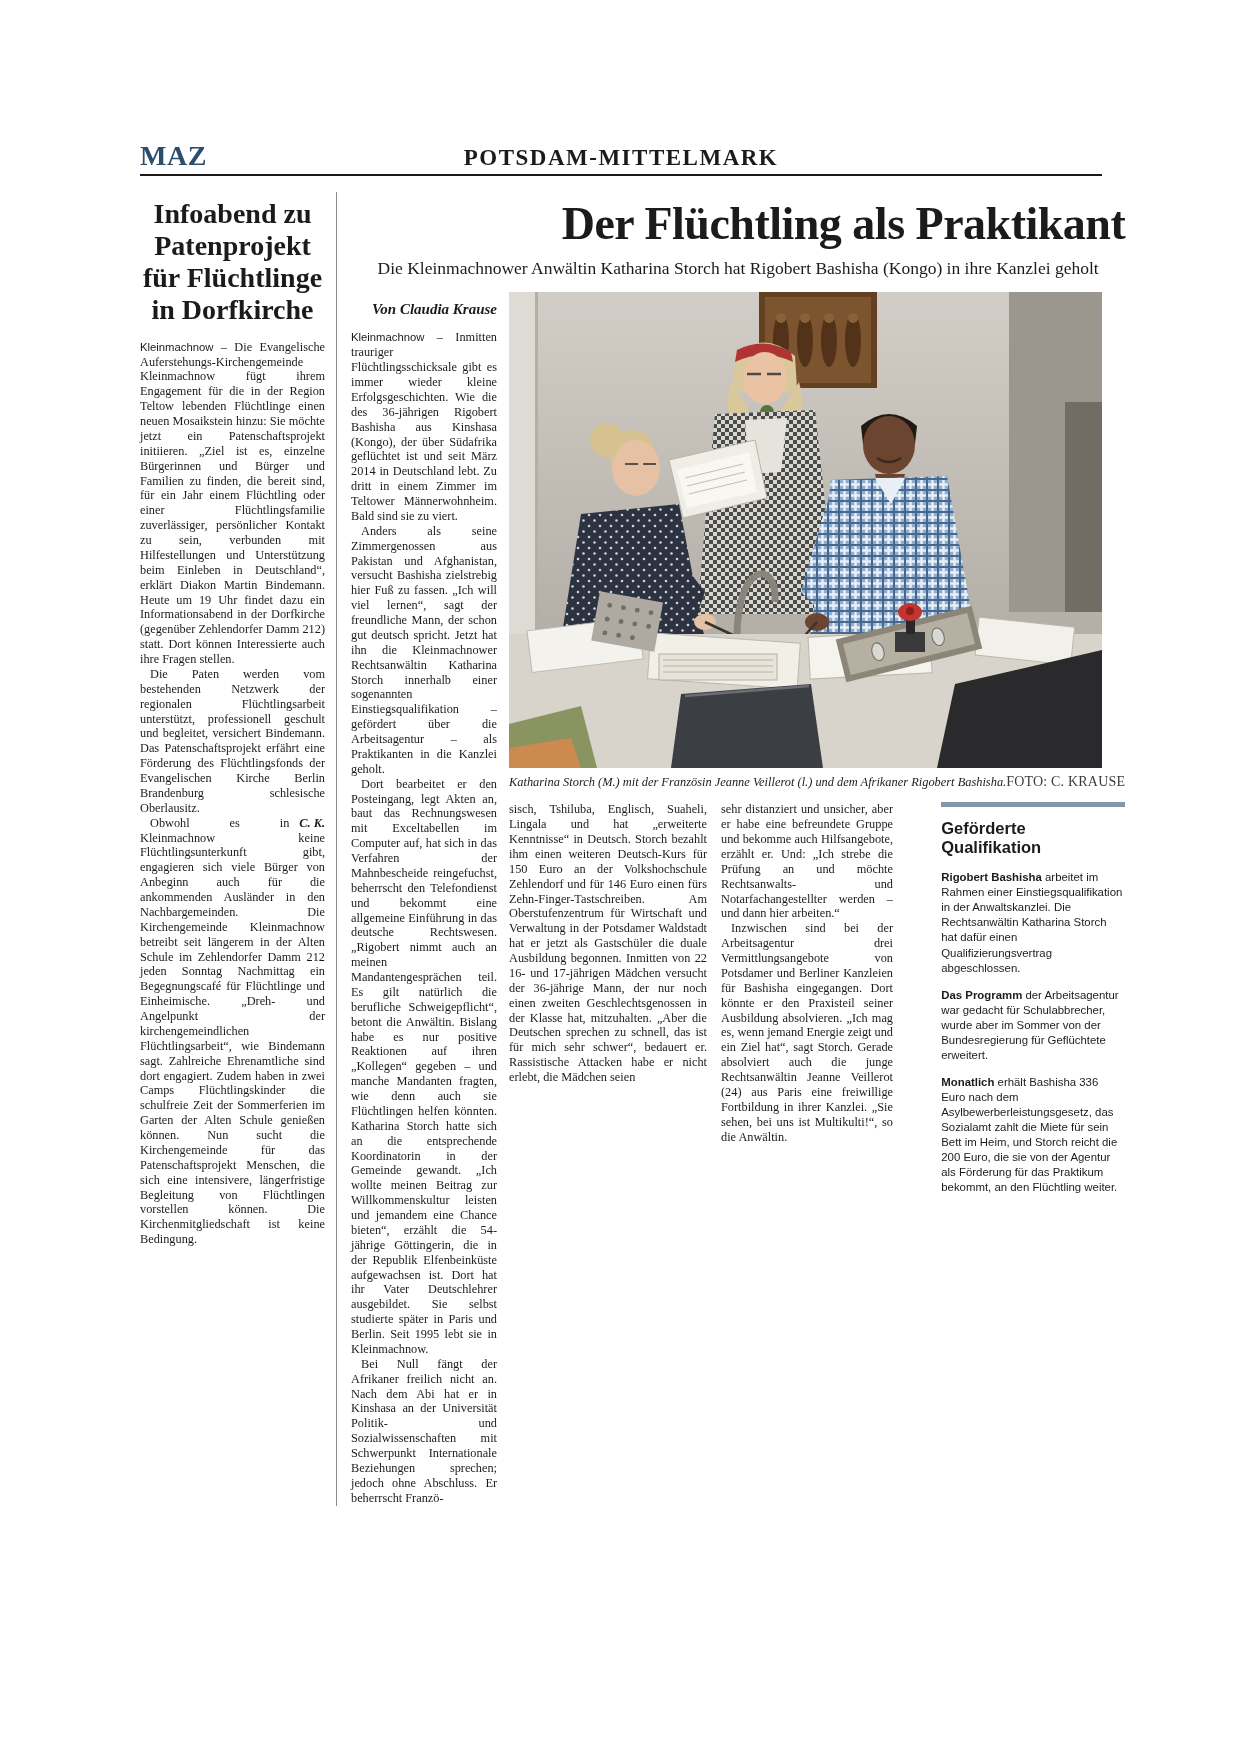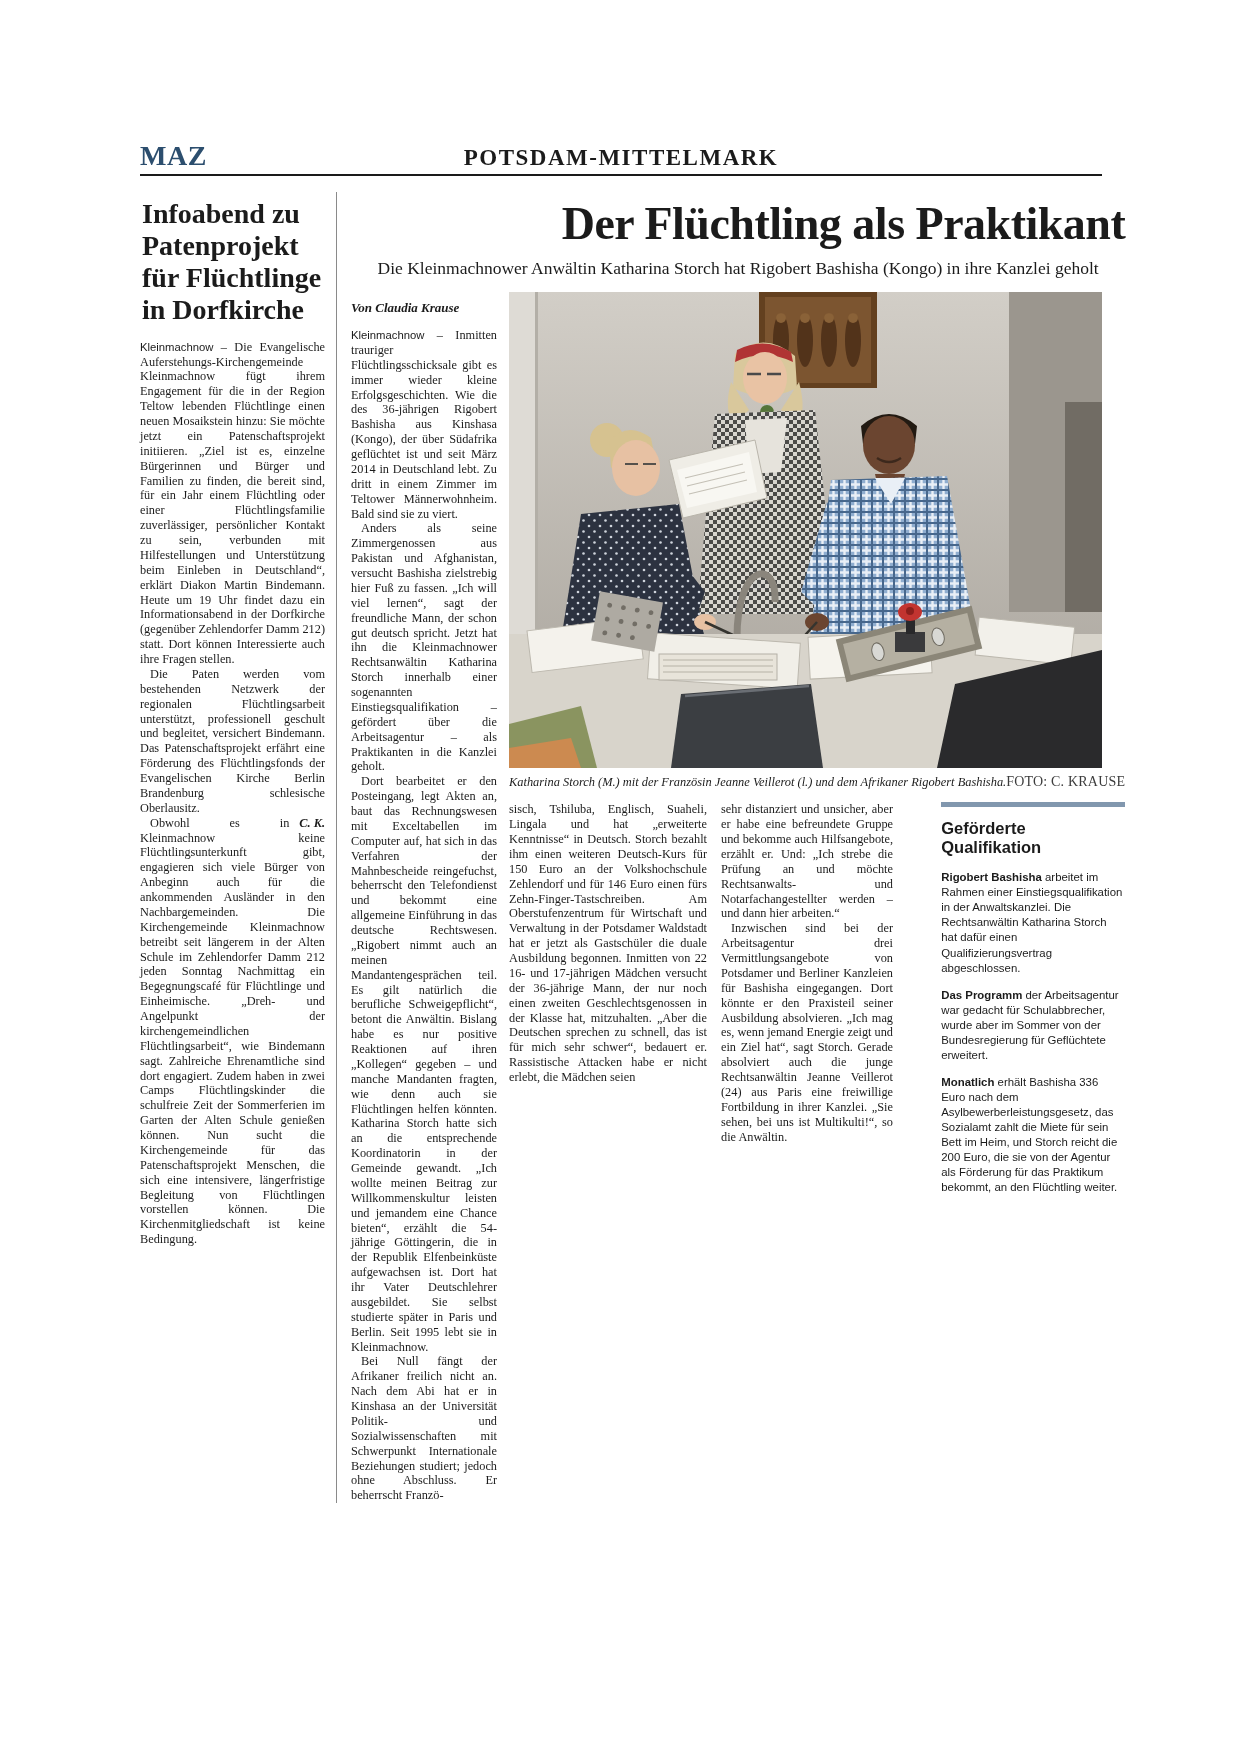--- a/index.html
+++ b/index.html
@@ -15,34 +15,34 @@
   
   .masthead { position:relative; border-bottom:2px solid #1a1a1a; padding-bottom:3px; height:32px; }
   .logo { position:absolute; left:0; bottom:2px; font-size:28px; font-weight:bold; letter-spacing:.5px; color:#2c4e6e; }
   .section-title { position:absolute; left:0; right:0; bottom:3px; text-align:center; font-size:23px; font-weight:bold; letter-spacing:1.5px; }
 
   
   .content { display:flex; margin-top:16px; }
   .left-col { width:197px; flex-shrink:0; padding-right:11px; border-right:1px solid #8a8a8a; }
   .main-col { flex:1; padding-left:14px; }
 
-  .left-headline { font-size:28px; line-height:1.14; font-weight:bold; margin:6px 2px 14px 2px; }
+  .left-headline { font-size:28px; line-height:1.14; font-weight:bold; text-align:center; margin:6px 2px 14px 2px; }
 
   .body-text { font-size:12.3px; line-height:1.21; text-align:justify; hyphens:auto; -webkit-hyphens:auto; }
   .body-text p { margin:0; }
   .body-text p.indent { text-indent:10px; }
   .lead { font-family:"Liberation Sans", sans-serif; font-weight:normal; font-size:11.3px; }
   .author { float:right; font-style:italic; font-weight:bold; }
 
   .main-headline { font-size:46px; font-weight:bold; text-align:right; letter-spacing:-.5px; margin:8px 0 10px 0; line-height:1.05; }
   .subhead { font-size:17.5px; text-align:center; margin-bottom:13px; }
 
   .main-body { display:flex; }
   .col1 { width:146px; flex-shrink:0; margin-right:12px; }
-  .byline { text-align:left; font-style:italic; font-weight:bold; font-size:13px; margin:8px 0 12px 0; }
+  .byline { text-align:right; font-style:italic; font-weight:bold; font-size:15px; margin:8px 0 12px 0; }
   .right-area { flex:1; min-width:0; }
 
   figure.photo { width:593px; height:476px; overflow:hidden; background:#b5b1a9; }
   .caption-row { margin-top:6px; font-size:12.4px; white-space:nowrap; overflow:hidden; }
   .caption { font-style:italic; }
   .credit { font-size:14px; letter-spacing:.2px; color:#3c3c3c; }
 
   .bottom-row { display:flex; margin-top:12px; }
   .col2 { width:198px; flex-shrink:0; margin-right:14px; }
   .col3 { width:172px; flex-shrink:0; }
@@ -78,21 +78,21 @@
       <h1 class="main-headline">Der Flüchtling als Praktikant</h1>
       <div class="subhead">Die Kleinmachnower Anwältin Katharina Storch hat Rigobert Bashisha (Kongo) in ihre Kanzlei geholt</div>
 
       <div class="main-body">
 
         <div class="col1 body-text">
           <div class="byline">Von Claudia Krause</div>
           <p><span class="lead">Kleinmachnow</span><span> – Inmitten trauriger Flüchtlingsschicksale gibt es immer wieder kleine Erfolgsgeschichten. Wie die des 36-jährigen Rigobert Bashisha aus Kinshasa (Kongo), der über Südafrika geflüchtet ist und seit März 2014 in Deutschland lebt. Zu dritt in einem Zimmer im Teltower Männerwohnheim. Bald sind sie zu viert.</span></p>
           <p class="indent"><span>Anders als seine Zimmergenossen aus Pakistan und Afghanistan, versucht Bashisha zielstrebig hier Fuß zu fassen. „Ich will viel lernen“, sagt der freundliche Mann, der schon gut deutsch spricht. Jetzt hat ihn die Kleinmachnower Rechtsanwältin Katharina Storch innerhalb einer sogenannten Einstiegsqualifikation – gefördert über die Arbeitsagentur – als Praktikanten in die Kanzlei geholt.</span></p>
           <p class="indent"><span>Dort bearbeitet er den Posteingang, legt Akten an, baut das Rechnungswesen mit Exceltabellen im Computer auf, hat sich in das Verfahren der Mahnbescheide reingefuchst, beherrscht den Telefondienst und bekommt eine allgemeine Einführung in das deutsche Rechtswesen. „Rigobert nimmt auch an meinen Mandantengesprächen teil. Es gilt natürlich die berufliche Schweigepflicht“, betont die Anwältin. Bislang habe es nur positive Reaktionen auf ihren „Kollegen“ gegeben – und manche Mandanten fragten, wie denn auch sie Flüchtlingen helfen könnten. Katharina Storch hatte sich an die entsprechende Koordinatorin in der Gemeinde gewandt. „Ich wollte meinen Beitrag zur Willkommenskultur leisten und jemandem eine Chance bieten“, erzählt die 54-jährige Göttingerin, die in der Republik Elfenbeinküste aufgewachsen ist. Dort hat ihr Vater Deutschlehrer ausgebildet. Sie selbst studierte später in Paris und Berlin. Seit 1995 lebt sie in Kleinmachnow.</span></p>
-          <p class="indent"><span>Bei Null fängt der Afrikaner freilich nicht an. Nach dem Abi hat er in Kinshasa an der Universität Politik- und Sozialwissenschaften mit Schwerpunkt Internationale Beziehungen studiert; jedoch ohne Abschluss. Er beherrscht Franzö-</span></p>
+          <p class="indent"><span>Bei Null fängt der Afrikaner freilich nicht an. Nach dem Abi hat er in Kinshasa an der Universität Politik- und Sozialwissenschaften mit Schwerpunkt Internationale Beziehungen sprechen; jedoch ohne Abschluss. Er beherrscht Franzö-</span></p>
         </div>
 
         <div class="right-area">
 
           <figure class="photo">
             <svg viewBox="0 0 593 476" width="593" height="476" preserveAspectRatio="none" aria-hidden="true">
               <defs>
                 <linearGradient id="wall" x1="0" y1="0" x2="0" y2="1">
                   <stop offset="0" stop-color="#d2cec7"></stop>
                     <stop offset="1" stop-color="#a7a29a"></stop>

